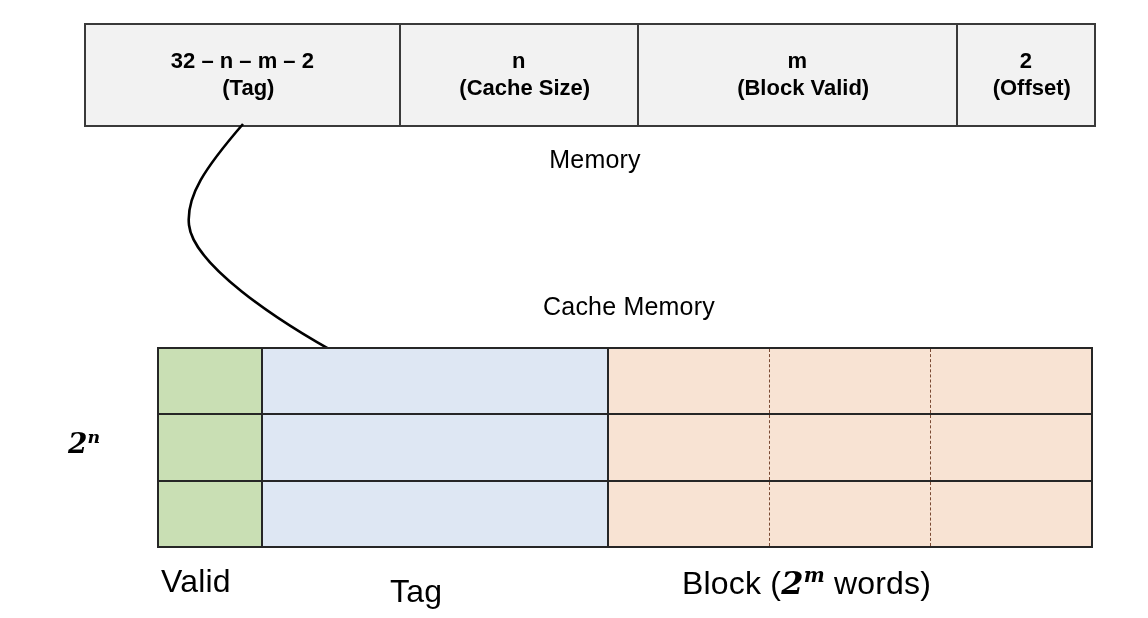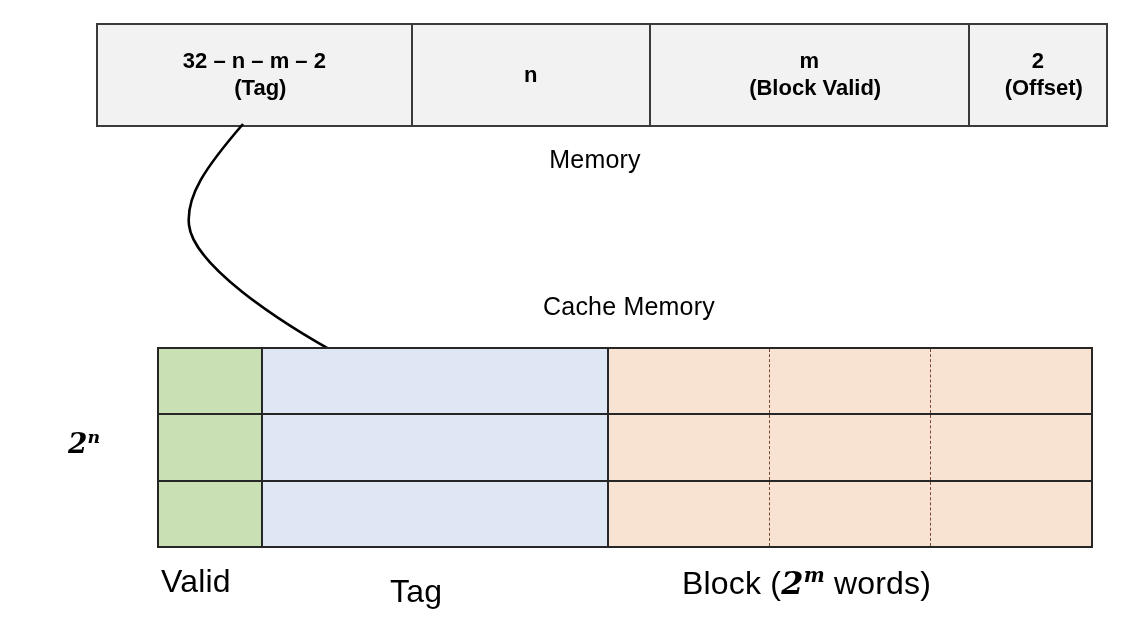--- a/index.html
+++ b/index.html
@@ -12,21 +12,21 @@
     height: 618px;
     position: relative;
     overflow: hidden;
     font-family: "Liberation Sans", sans-serif;
     color: #000000;
   }
 
   
   #address-bar {
     position: absolute;
-    left: 96px;
+    left: 84px;
     top: 23px;
     width: 1012px;
     height: 104px;
     display: flex;
     box-sizing: border-box;
     border: 2.5px solid #3a3a3a;
     background: #f97316;
   }
   .addr-field {
     box-sizing: border-box;
@@ -165,20 +165,21 @@
 </head>
 <body>
 
 <div id="address-bar">
   <div class="addr-field w-tag">
     <span class="addr-bits">32 – n – m – 2</span>
     <span class="addr-name">(Tag)</span>
   </div>
   <div class="addr-field w-cache">
     <span class="addr-bits">n</span>
+    <span class="addr-name">(Cache Size)</span>
   </div>
   <div class="addr-field w-block">
     <span class="addr-bits">m</span>
     <span class="addr-name">(Block Valid)</span>
   </div>
   <div class="addr-field w-offset">
     <span class="addr-bits">2</span>
     <span class="addr-name">(Offset)</span>
   </div>
 </div>

